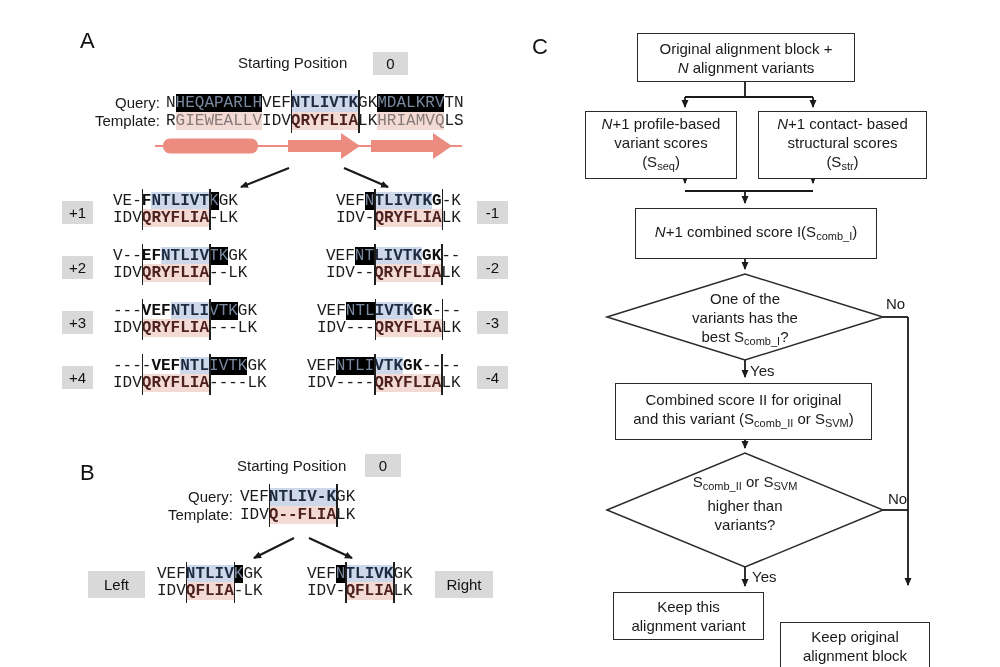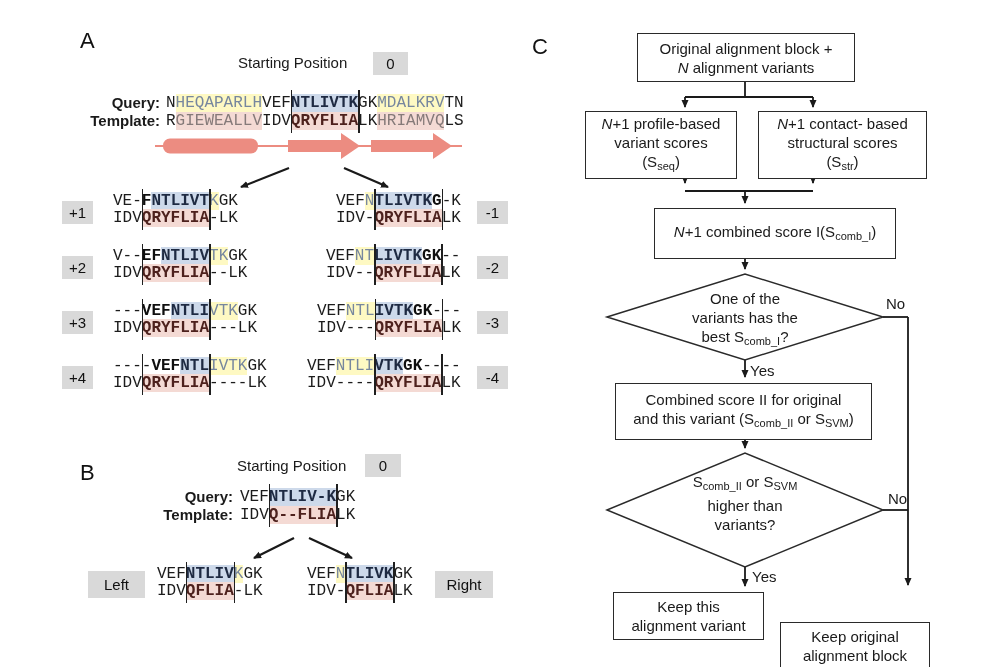--- a/index.html
+++ b/index.html
@@ -4,32 +4,32 @@
 <style>
   html,body{margin:0;padding:0;background:#ffffff;}
   .fig{position:relative;width:1000px;height:667px;background:#ffffff;overflow:hidden;
        font-family:"Liberation Sans",sans-serif;color:#1a1a1a;}
   .overlay{position:absolute;left:0;top:0;width:1000px;height:667px;}
 
   .plabel{position:absolute;font-size:22px;color:#111;}
   .sp-label{position:absolute;font-size:15px;}
   .graybox{position:absolute;background:#d9d9d9;display:flex;align-items:center;
            justify-content:center;font-size:15px;color:#111;}
-  .rowlabel{position:absolute;font-size:15px;text-align:right;line-height:18px;font-weight:bold;}
+  .rowlabel{position:absolute;font-size:15px;text-align:right;line-height:18px;}
 
   .seqblock{position:absolute;font-family:"Liberation Mono",monospace;white-space:pre;}
   .f16{font-size:16px;}
   .lh18 .seqline{line-height:18px;}
   .lh17 .seqline{line-height:17px;}
   .seqline{white-space:pre;}
   .seqbar{position:absolute;top:-4px;bottom:-3px;width:1.5px;background:#1f1f1f;}
 
   .s-n  {color:#1c1c1c;}
   .s-bb {color:#0f0f0f;font-weight:bold;}
-  .s-qh {background:#fef9c3;color:#77879e;}
+  .s-qh {background:#000000;color:#77879e;}
   .s-qb {background:#cdd9ea;color:#1e2a42;font-weight:bold;}
   .s-th {background:#f4dad4;color:#857a79;}
   .s-tb {background:#f4dad4;color:#4d211d;font-weight:bold;}
 
   .cbox{position:absolute;border:1.5px solid #2a2a2a;background:#fff;display:flex;
         flex-direction:column;align-items:center;justify-content:center;
         font-size:15px;text-align:right;}
   .cbox .rline{line-height:19px;}
   .dtext{position:absolute;font-size:15px;text-align:center;}
   .dtext .rline{line-height:19px;}
@@ -149,21 +149,21 @@
   <div class="cbox" style="left:585px;top:111px;width:150px;height:66px">
       <div class="rline"><span class="it">N</span>+1 profile-based</div>
       <div class="rline">variant scores</div>
       <div class="rline">(S<span class="sub">seq</span>)</div>
     </div>
   <div class="cbox" style="left:758px;top:111px;width:167px;height:66px">
       <div class="rline"><span class="it">N</span>+1 contact- based</div>
       <div class="rline">structural scores</div>
       <div class="rline">(S<span class="sub">str</span>)</div>
     </div>
-  <div class="cbox" style="left:654px;top:208px;width:240px;height:49px">
+  <div class="cbox" style="left:635px;top:208px;width:240px;height:49px">
       <div class="rline"><span class="it">N</span>+1 combined score I(S<span class="sub">comb_I</span>)</div>
     </div>
 
   <div class="dtext" style="left:645px;top:289px;width:200px">
       <div class="rline">One of the</div>
       <div class="rline">variants has the</div>
       <div class="rline">best S<span class="sub">comb_I</span>?</div>
     </div>
   <div class="flabel" style="left:886px;top:295px">No</div>
   <div class="flabel" style="left:750px;top:362px">Yes</div>

